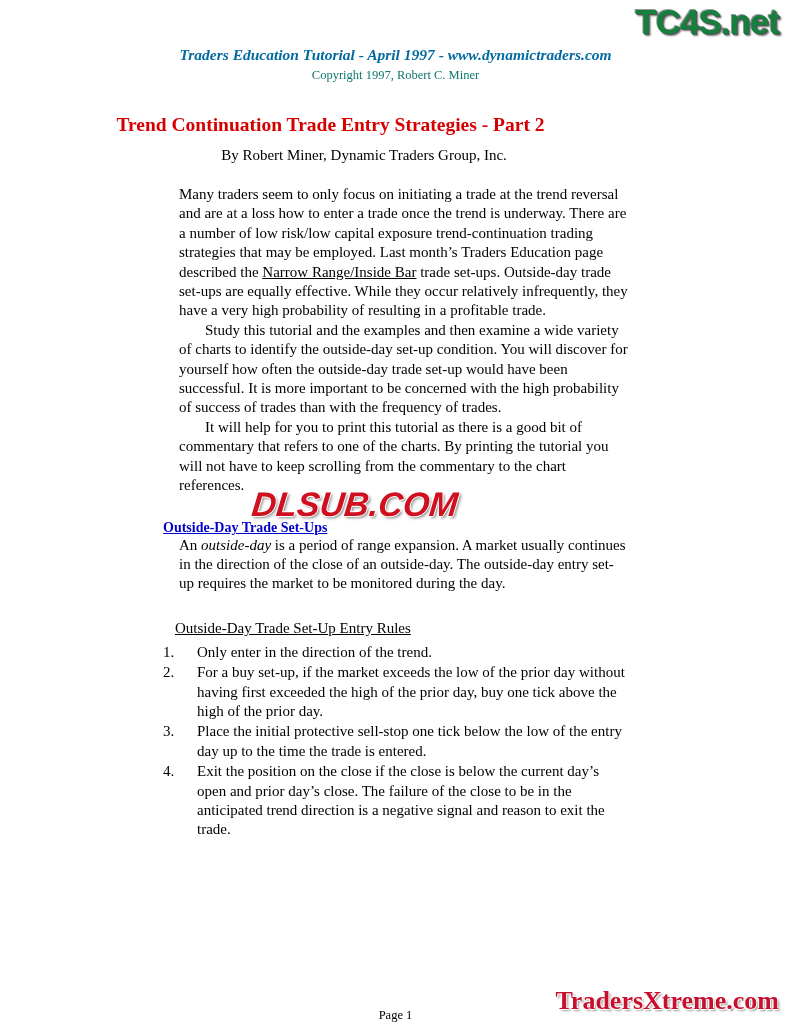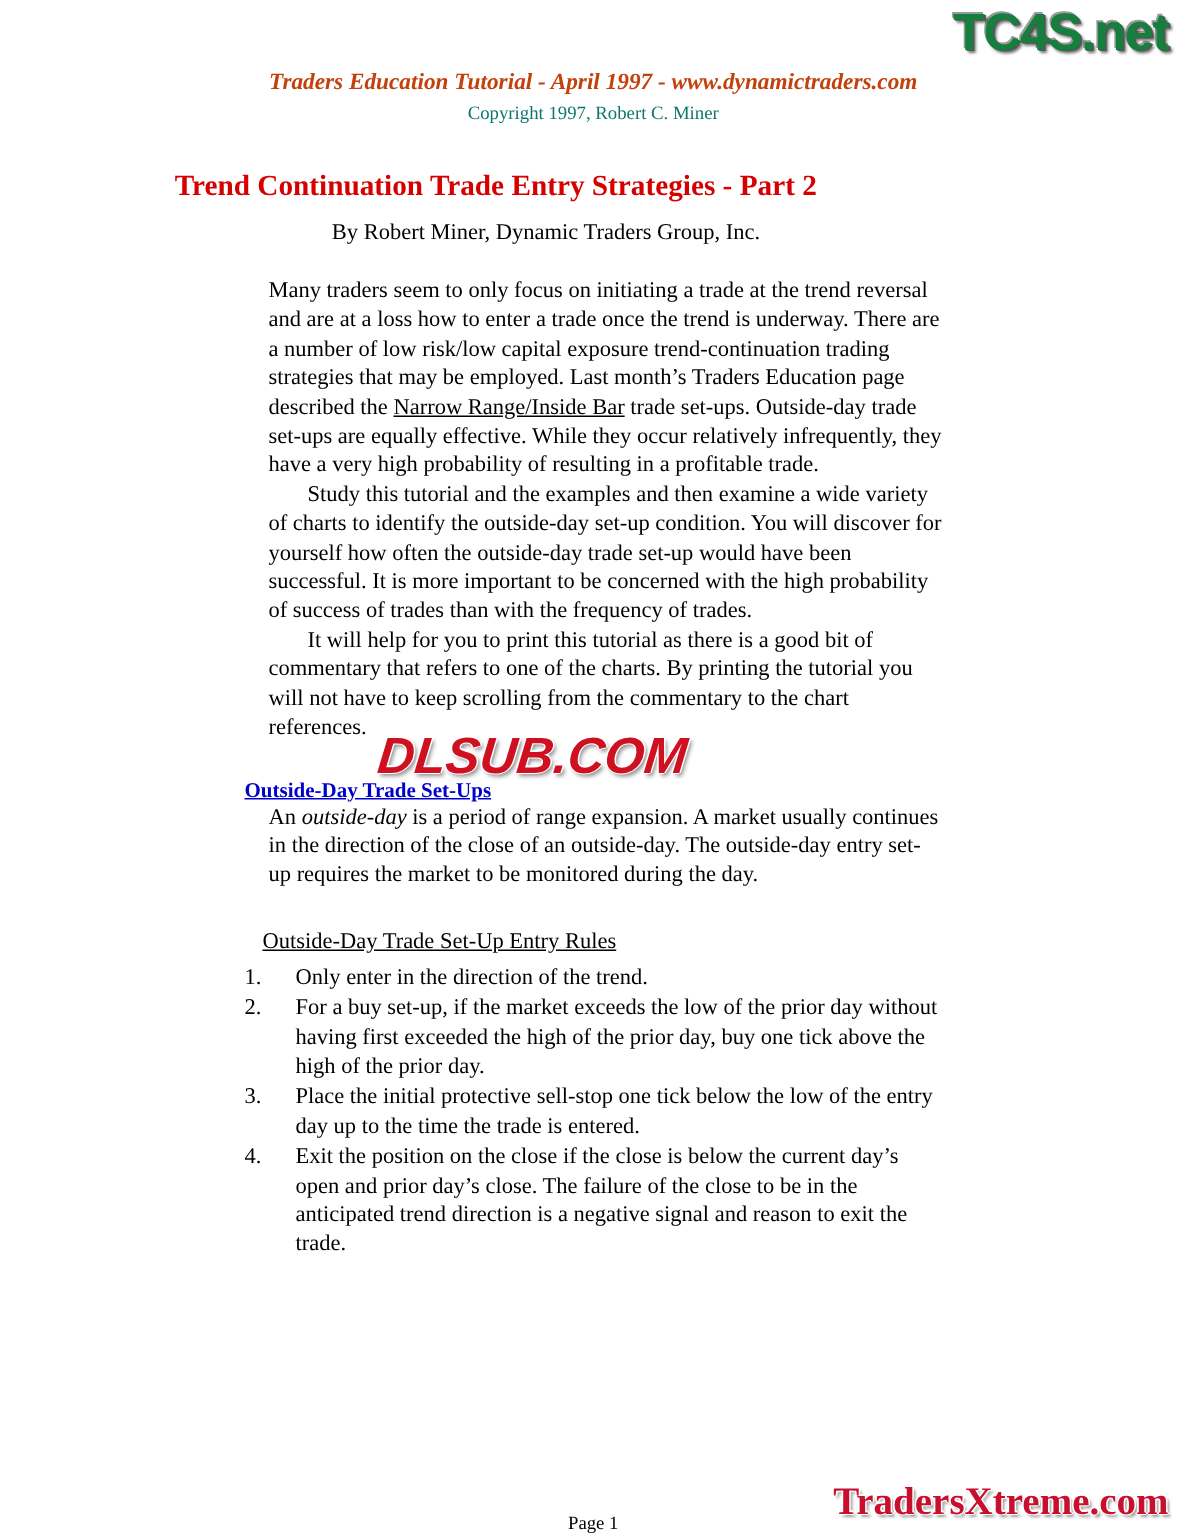--- a/index.html
+++ b/index.html
@@ -80,21 +80,21 @@
     position: absolute;
     left: 0;
     width: 791px;
     text-align: center;
   }
   .hdr-tutorial {
     top: 46px;
     font-weight: bold;
     font-style: italic;
     font-size: 15.5px;
-    color: #c2410c;
+    color: #0369a1;
   }
   .hdr-copyright {
     top: 68px;
     font-size: 12.5px;
     color: #0f766e;
   }
 
   .doc-title {
     position: absolute;
     left: 0; top: 114px;

